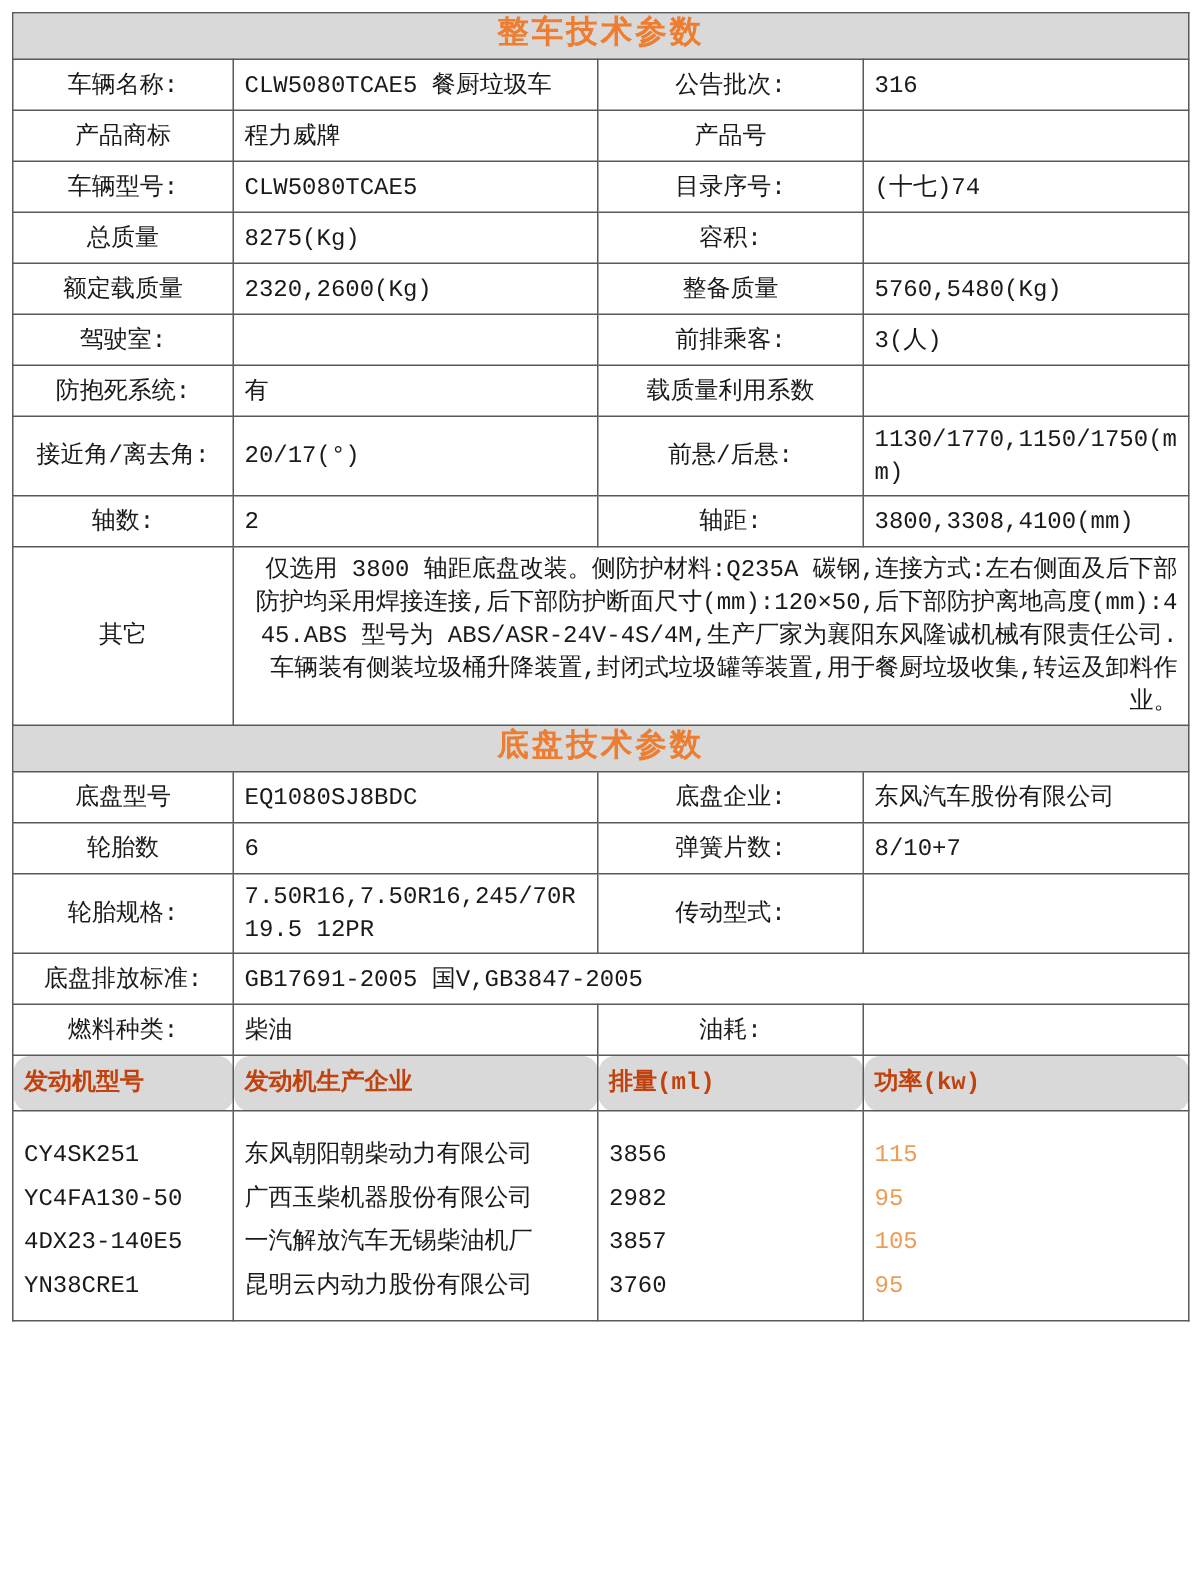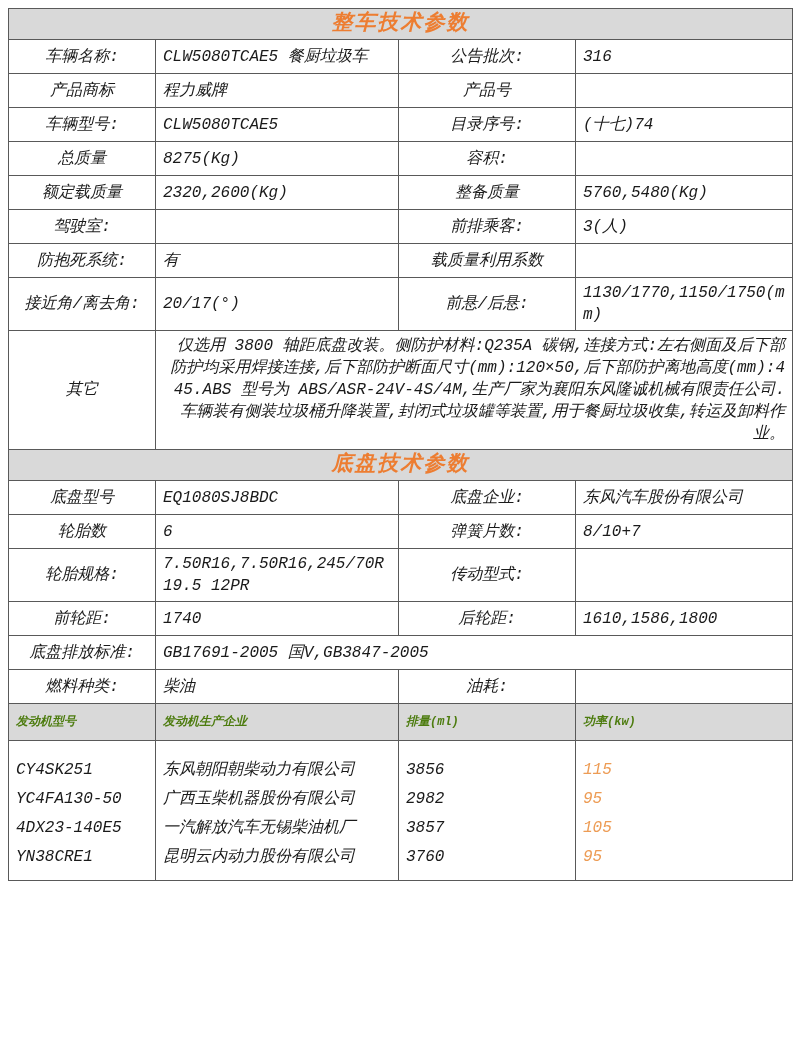--- a/index.html
+++ b/index.html
@@ -13,21 +13,20 @@
     font-family: "Liberation Mono", "DejaVu Sans Mono", monospace;
     color: #1a1a1a;
   }
   .sheet {
     padding: 8px;
   }
   table.spec {
     width: 784px;
     table-layout: fixed;
     border-collapse: collapse;
-    font-style: italic;
   }
   table.spec td {
     border: 1px solid #595959;
     padding: 4px 7px;
     font-size: 16px;
     line-height: 22px;
     vertical-align: middle;
     overflow: hidden;
     height: 25px;
   }
@@ -46,26 +45,27 @@
   td.break { word-break: break-all; }
   td.other-cell {
     line-height: 31px;
     padding-top: 7px;
     padding-bottom: 7px;
     word-break: break-all;
     text-align: right;
   }
   tr.eng-head-row td {
     background: #d9d9d9;
-    color: #4d7c0f;
+    color: #c2410c;
     font-weight: bold;
-    font-size: 12px;
+    font-size: 16px;
     line-height: 24px;
     height: 28px;
     white-space: nowrap;
+    border-radius: 11px;
   }
   tr.eng-data-row td {
     vertical-align: top;
     padding-top: 15px;
     padding-bottom: 8px;
   }
   .eng-line {
     line-height: 29px;
     height: 29px;
     white-space: nowrap;
@@ -131,20 +131,26 @@
         <td>有</td>
         <td class="lbl">载质量利用系数</td>
         <td></td>
       </tr>
       <tr>
         <td class="lbl">接近角/离去角:</td>
         <td>20/17(°)</td>
         <td class="lbl">前悬/后悬:</td>
         <td class="break">1130/1770,1150/1750(mm)</td>
       </tr>
+      <tr>
+        <td class="lbl">轴数:</td>
+        <td>2</td>
+        <td class="lbl">轴距:</td>
+        <td>3800,3308,4100(mm)</td>
+      </tr>
 
       <tr>
         <td class="lbl">其它</td>
         <td colspan="3" class="other-cell">仅选用 3800 轴距底盘改装。侧防护材料:Q235A 碳钢,连接方式:左右侧面及后下部防护均采用焊接连接,后下部防护断面尺寸(mm):120×50,后下部防护离地高度(mm):445.ABS 型号为 ABS/ASR-24V-4S/4M,生产厂家为襄阳东风隆诚机械有限责任公司.车辆装有侧装垃圾桶升降装置,封闭式垃圾罐等装置,用于餐厨垃圾收集,转运及卸料作业。</td>
       </tr>
 
       <tr class="section-title-row">
         <td colspan="4">底盘技术参数</td>
       </tr>
 
@@ -158,26 +164,20 @@
         <td class="lbl">轮胎数</td>
         <td>6</td>
         <td class="lbl">弹簧片数:</td>
         <td>8/10+7</td>
       </tr>
       <tr>
         <td class="lbl">轮胎规格:</td>
         <td class="break">7.50R16,7.50R16,245/70R19.5 12PR</td>
         <td class="lbl">传动型式:</td>
         <td></td>
-      </tr>
-      <tr>
-        <td class="lbl">前轮距:</td>
-        <td>1740</td>
-        <td class="lbl">后轮距:</td>
-        <td>1610,1586,1800</td>
       </tr>
 
       <tr>
         <td class="lbl">底盘排放标准:</td>
         <td colspan="3">GB17691-2005 国V,GB3847-2005</td>
       </tr>
 
       <tr>
         <td class="lbl">燃料种类:</td>
         <td>柴油</td>

